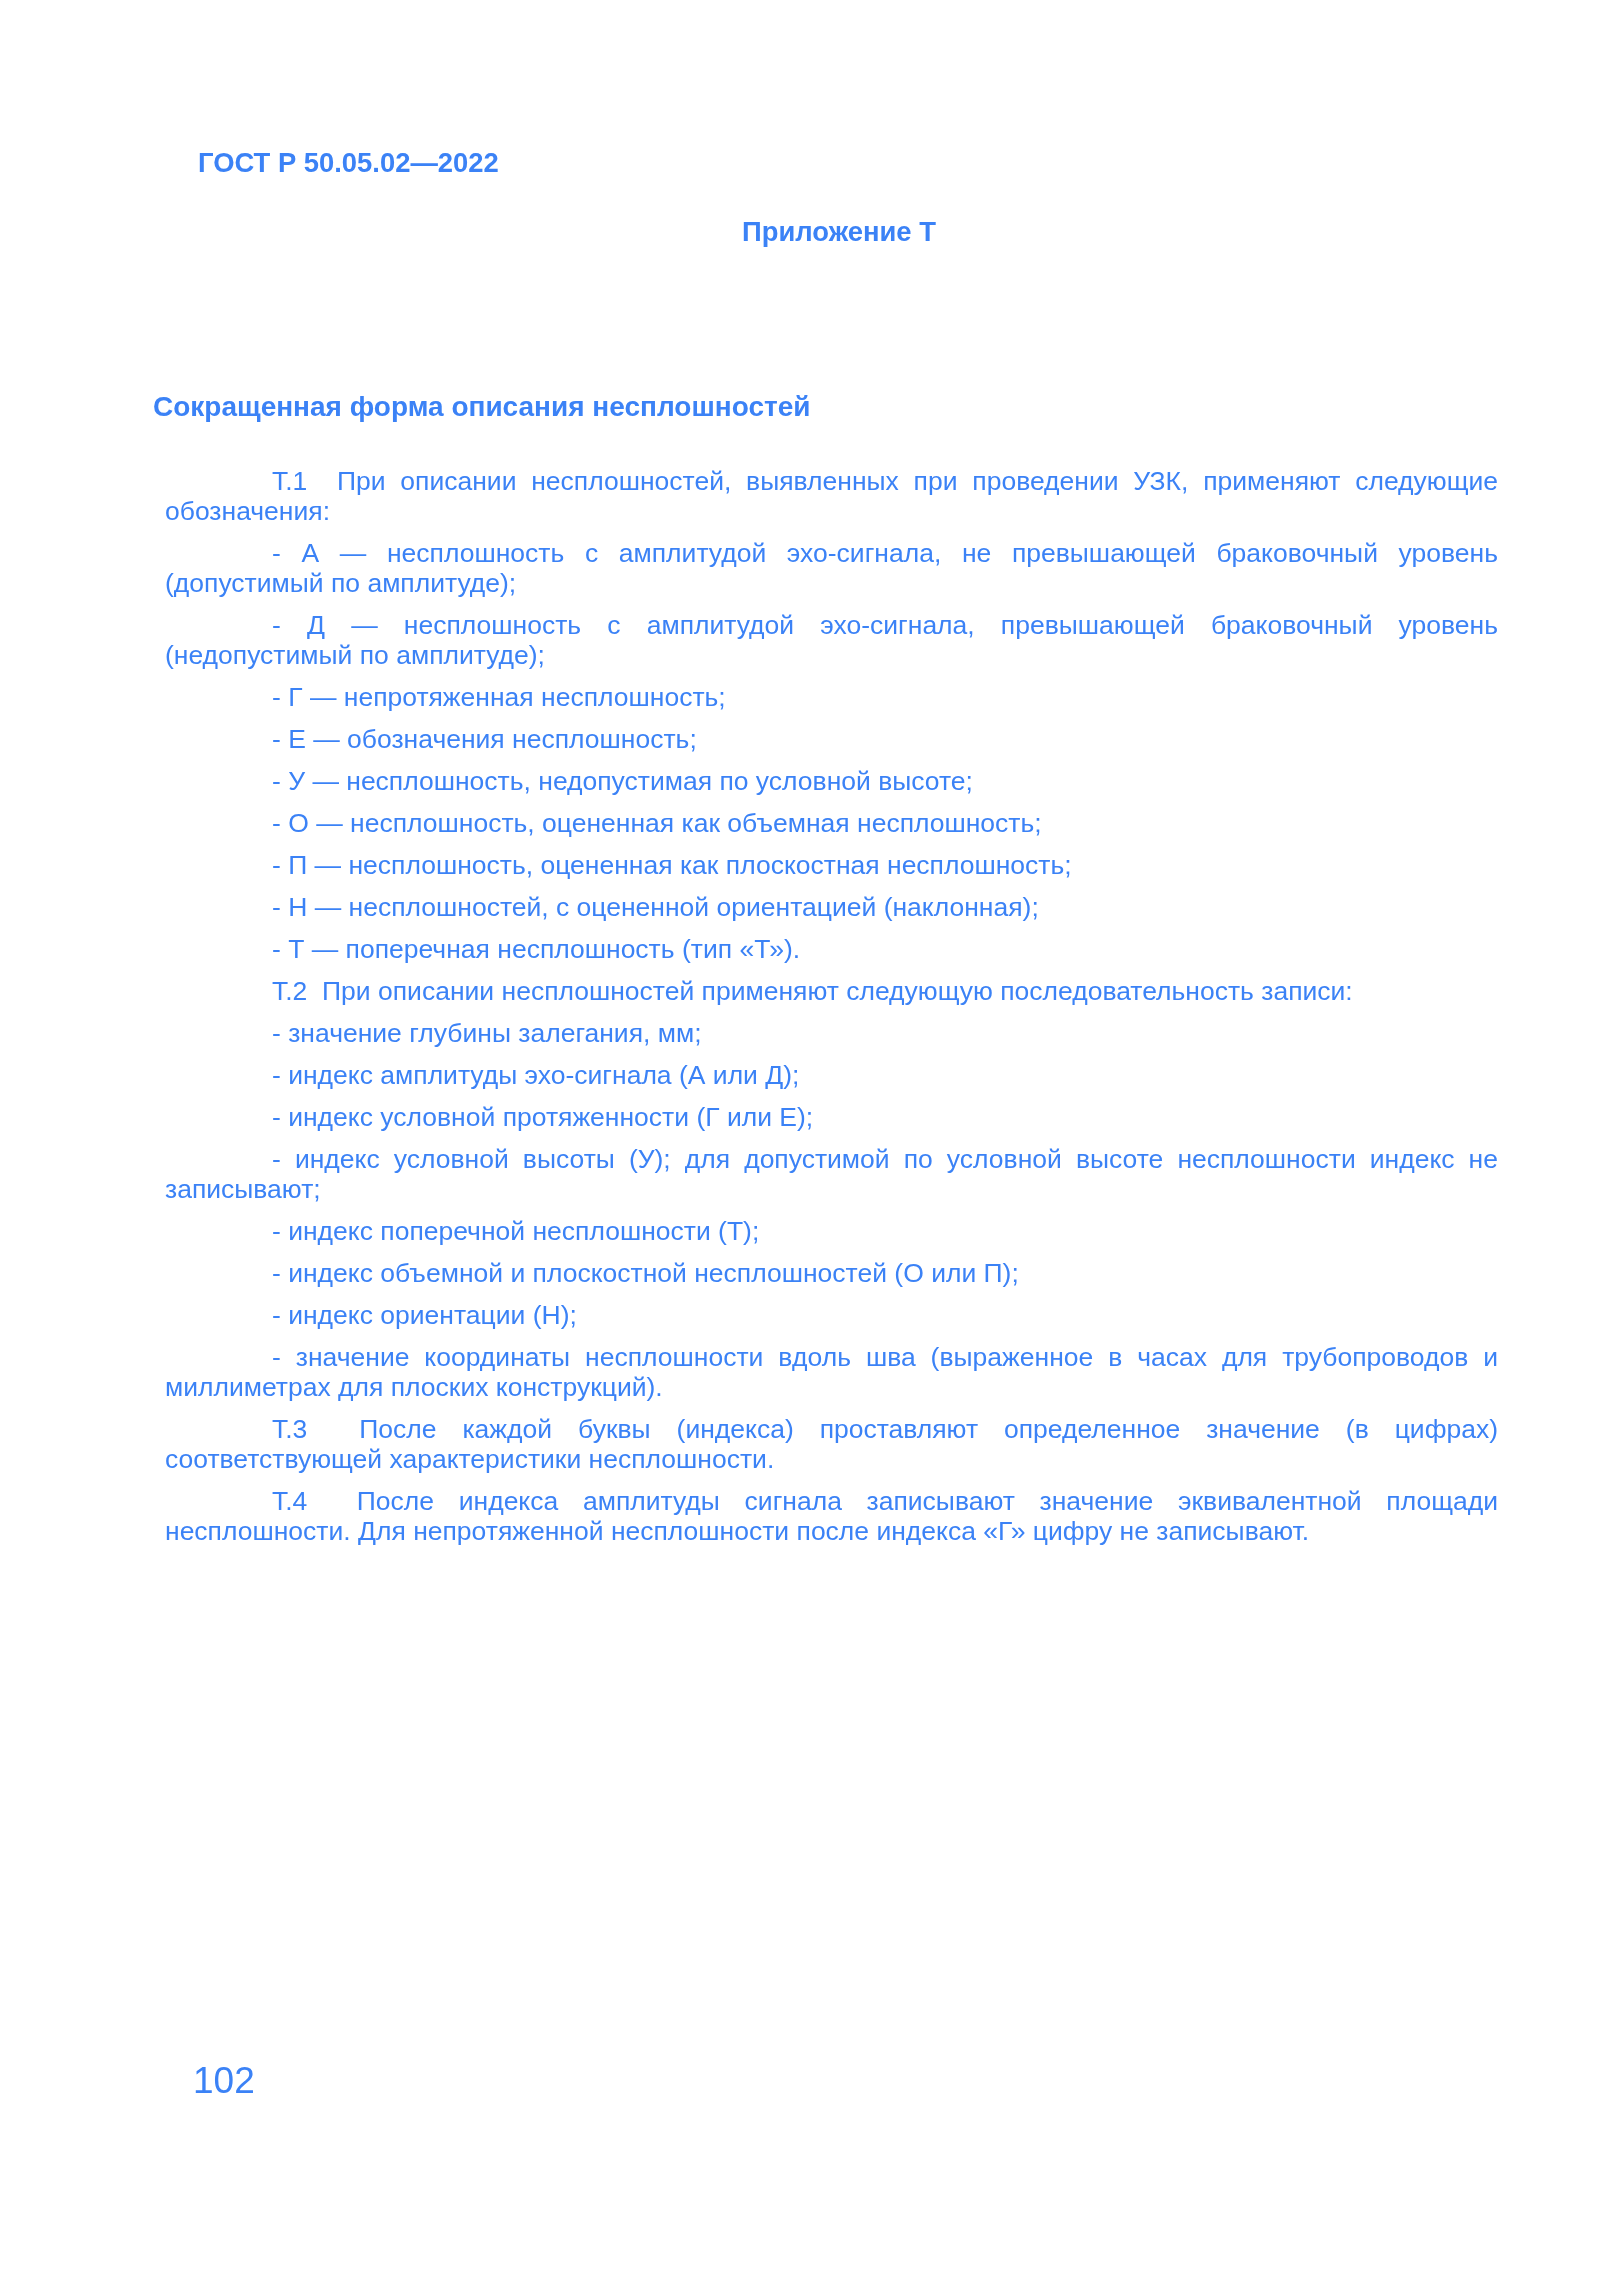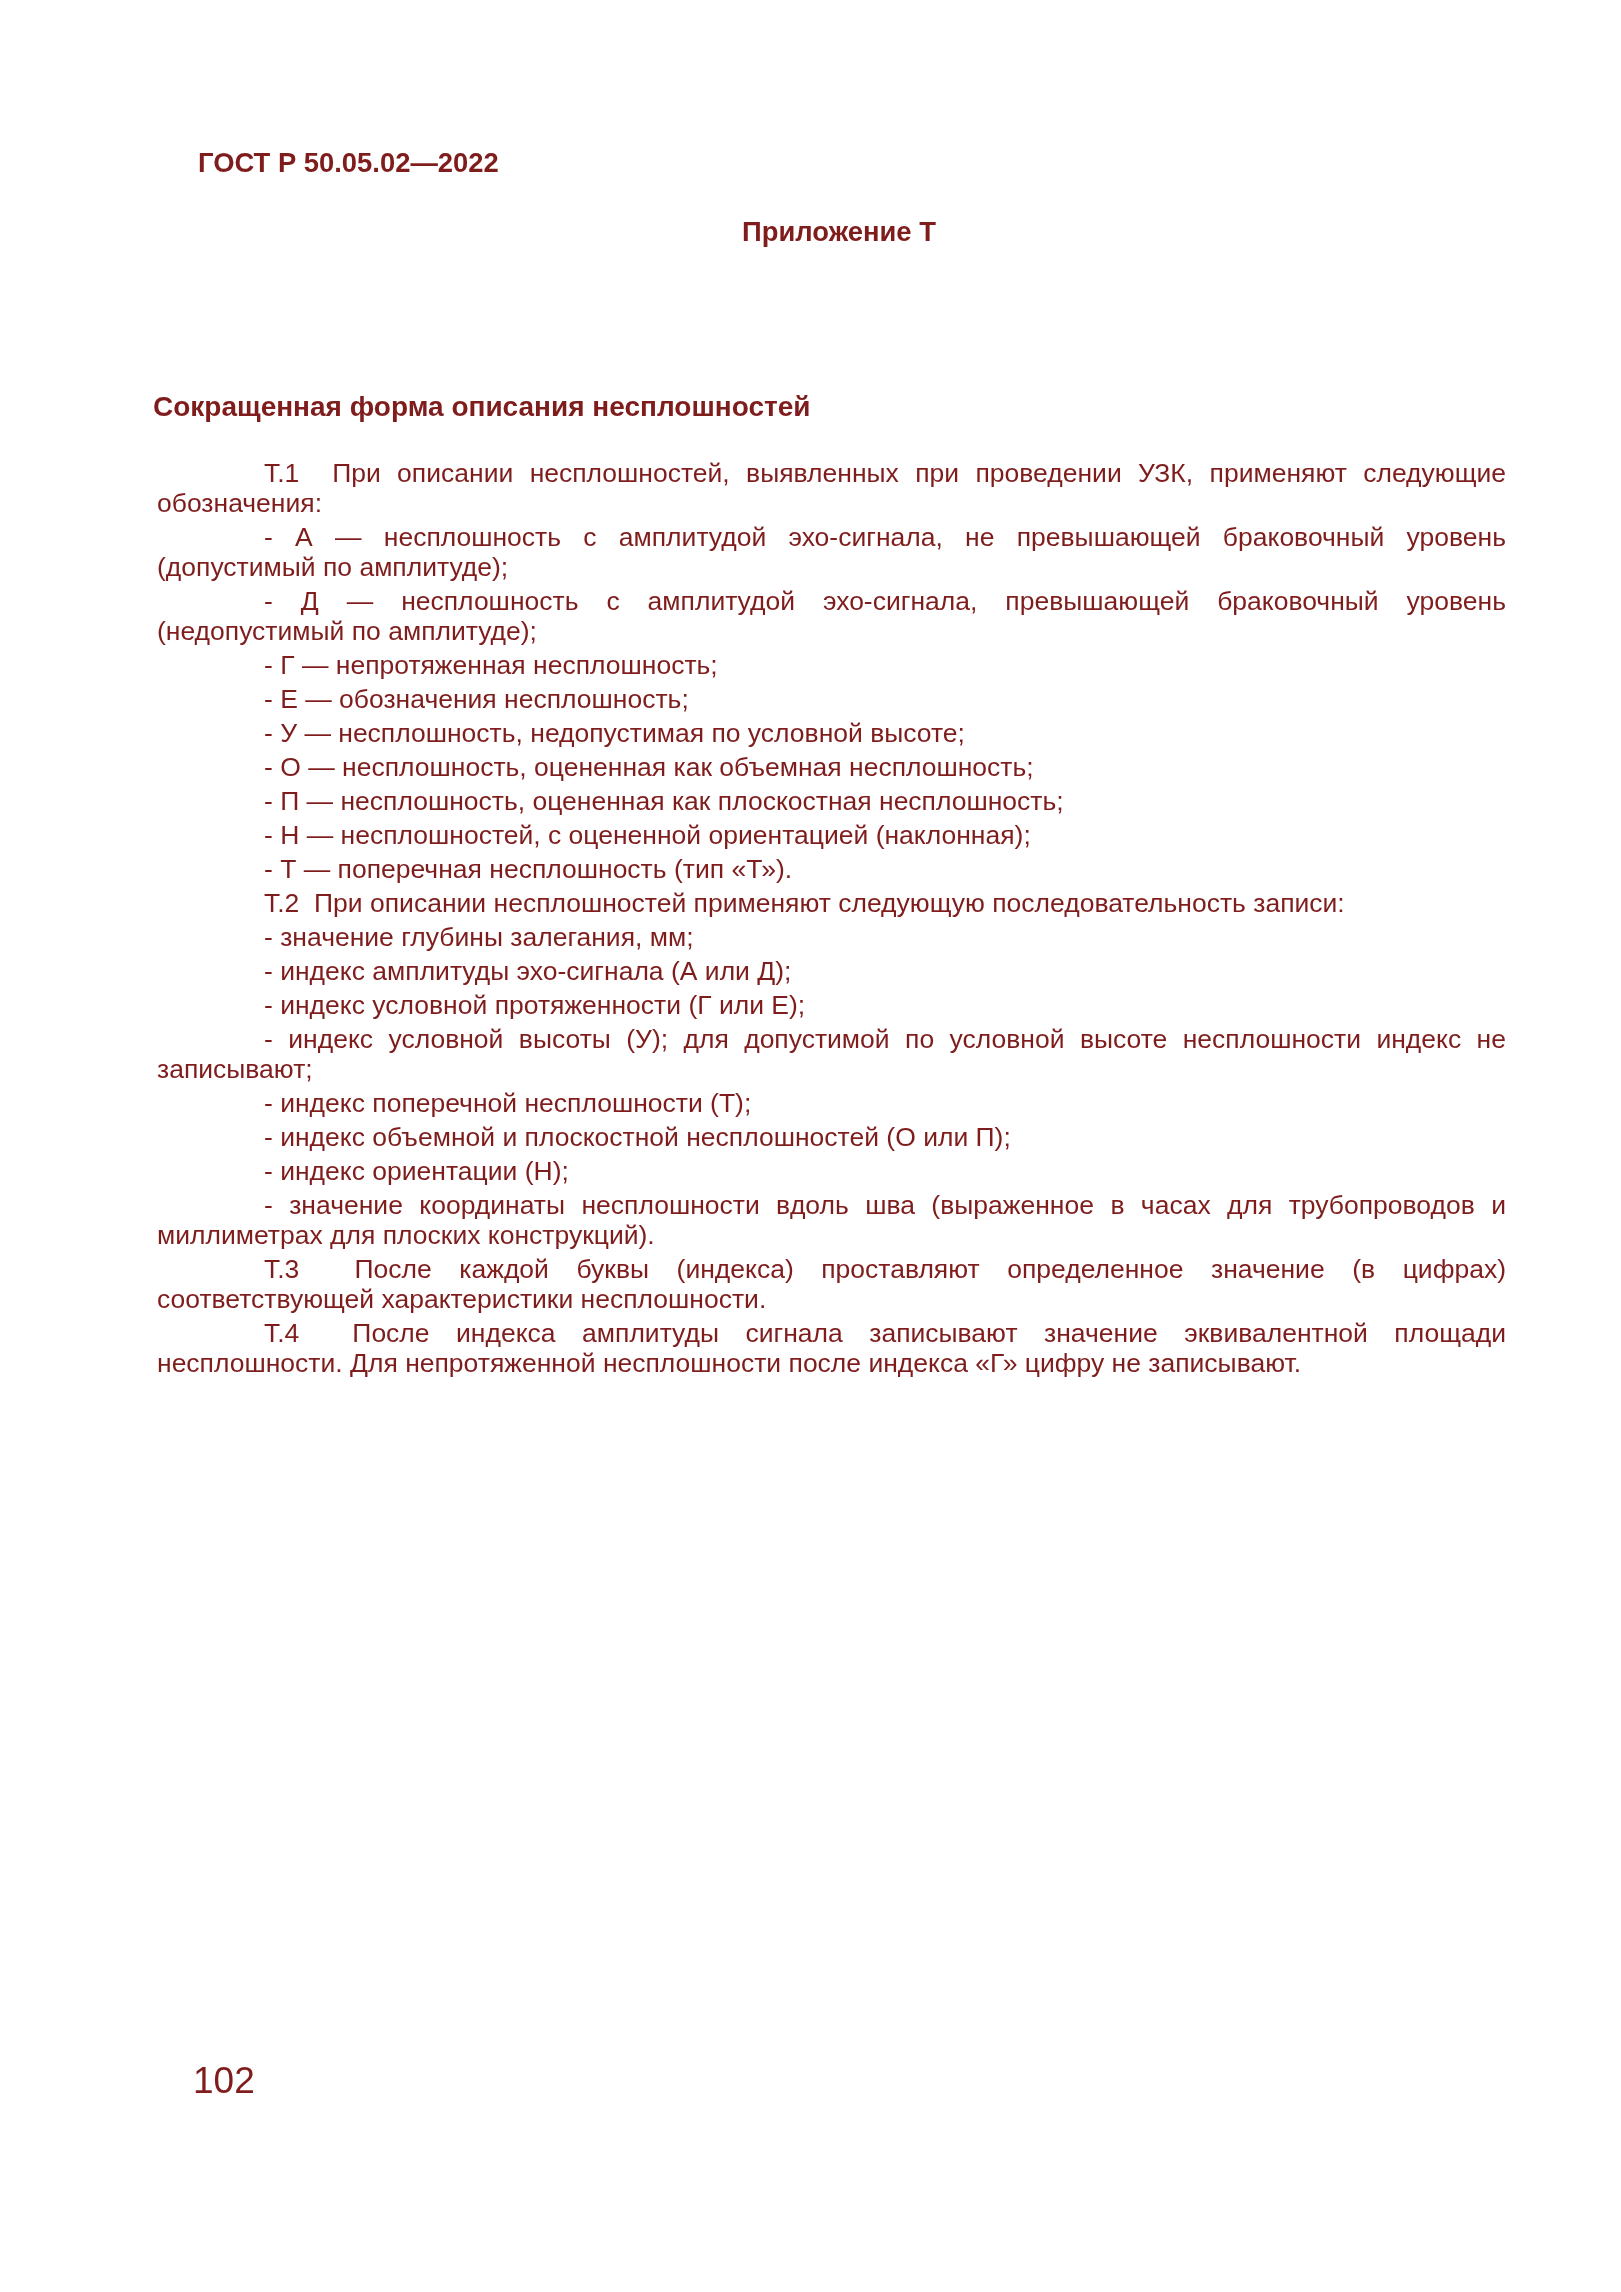--- a/index.html
+++ b/index.html
@@ -6,21 +6,21 @@
     margin: 0;
     padding: 0;
     background: #ffffff;
   }
   .page {
     position: relative;
     width: 1557px;
     height: 2293px;
     background: #ffffff;
     font-family: "Liberation Sans", "DejaVu Sans", sans-serif;
-    color: #7f1d1d;
+    color: #3b82f6;
     overflow: hidden;
   }
   .running-header {
     position: absolute;
     left: 198px;
     top: 148px;
     font-size: 27.4px;
     font-weight: bold;
     line-height: 30px;
     white-space: nowrap;
@@ -48,21 +48,21 @@
   .doc-body {
     position: absolute;
     left: 153px;
     top: 454px;
     width: 1357px;
     font-size: 26.5px;
     line-height: 30px;
     text-align: justify;
   }
   .doc-body p {
-    margin: 4px;
+    margin: 12px;
     padding: 0;
     text-indent: 107px;
     hyphens: manual;
     -webkit-hyphens: manual;
   }
   .page-number {
     position: absolute;
     left: 193px;
     top: 2066px;
     font-size: 37px;

